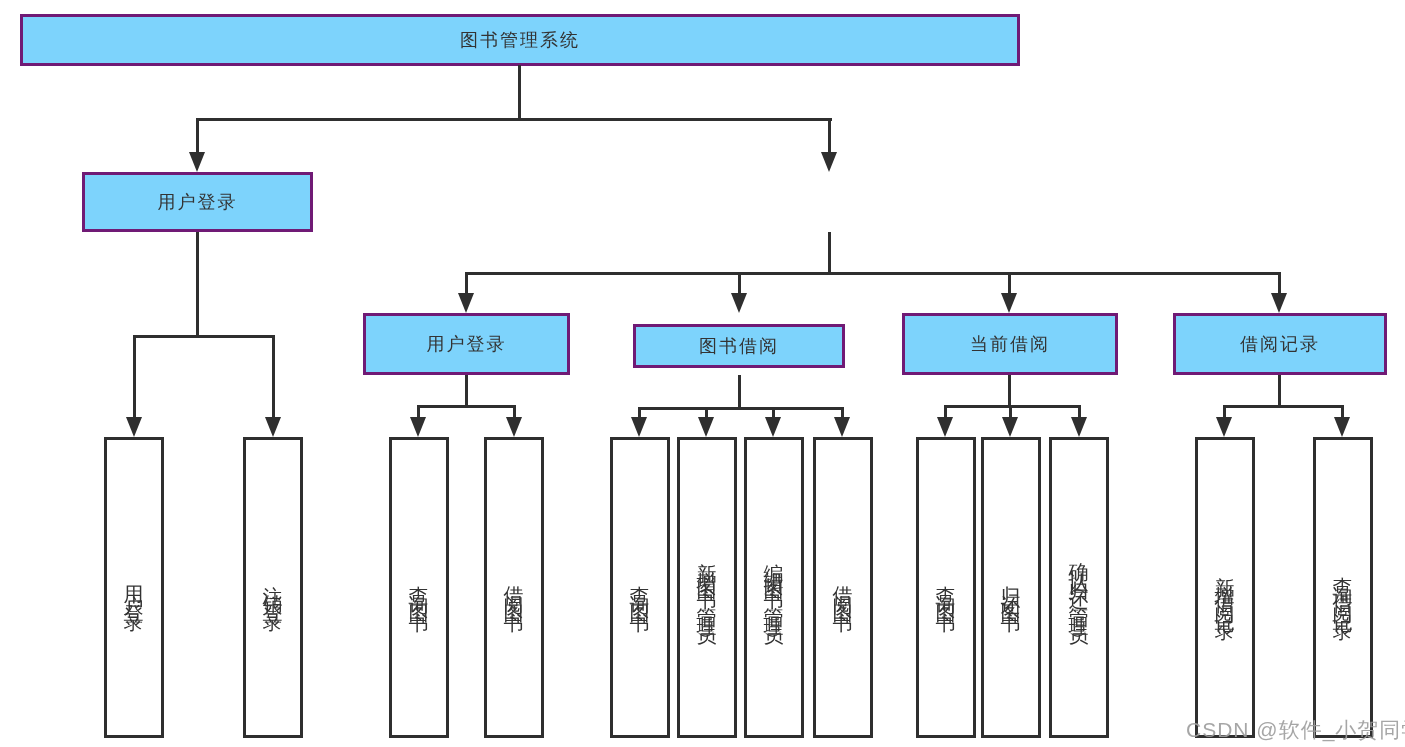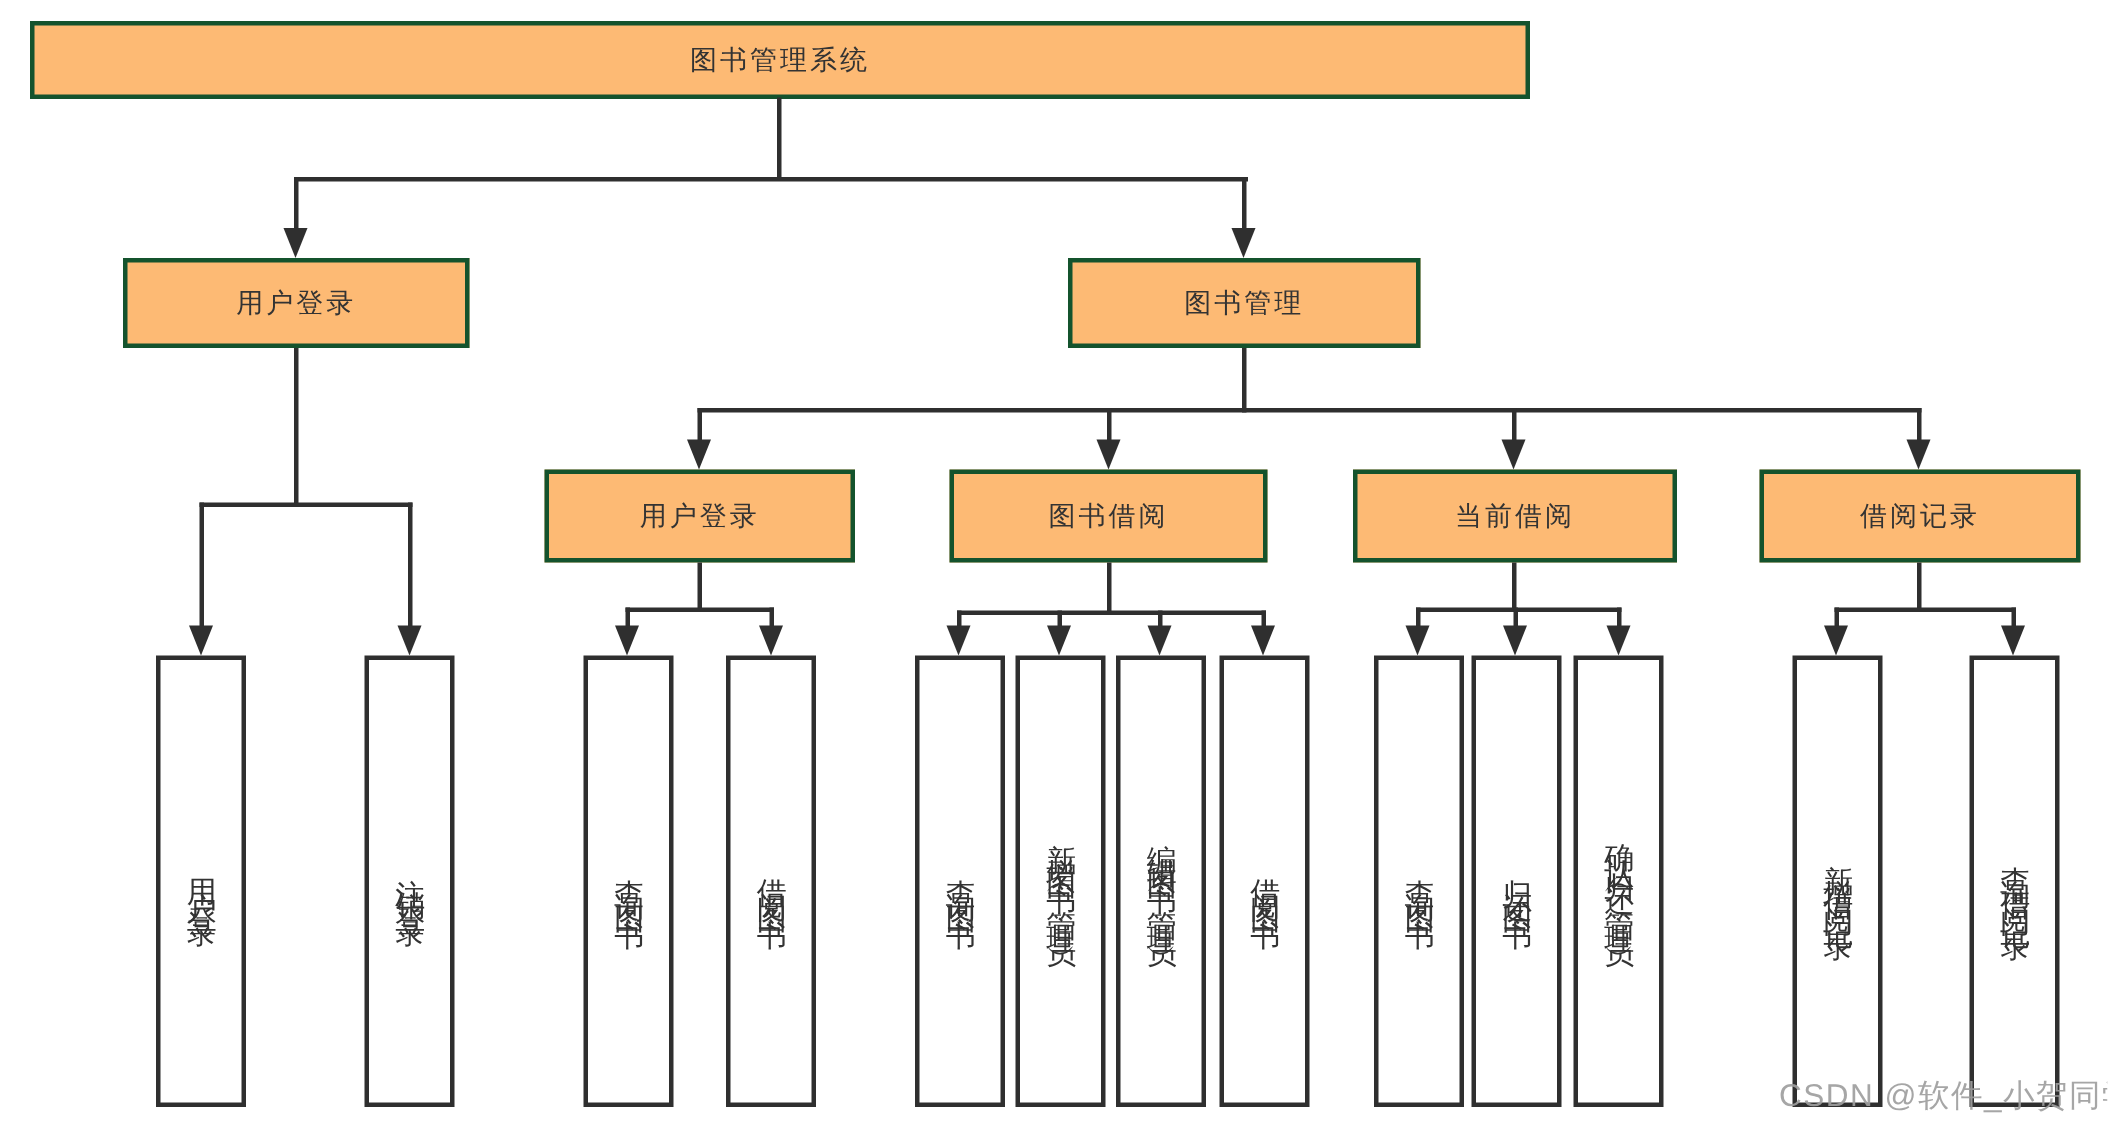--- a/index.html
+++ b/index.html
@@ -1,21 +1,21 @@
 <!DOCTYPE html>
 <html lang="zh"><head>
 <meta charset="utf-8">
 <style>
   html,body{margin:0;padding:0;background:#ffffff;}
   #stage{
     position:relative;width:1405px;height:747px;background:#ffffff;overflow:hidden;
     font-family:"Liberation Sans","DejaVu Sans",sans-serif;color:#333;
   }
   .box{
-    position:absolute;box-sizing:border-box;border:3px solid #14532d;background:#fdba74;
+    position:absolute;box-sizing:border-box;border:3px solid #701a75;background:#7dd3fc;
     display:flex;align-items:center;justify-content:center;
   }
   .box .label{font-size:18px;letter-spacing:2px;color:#333;white-space:nowrap;}
   .vbox{
     position:absolute;box-sizing:border-box;border:3px solid #2f2f2f;background:#fff;
     top:437px;height:301px;display:flex;align-items:center;justify-content:center;
   }
   .vtext{
     writing-mode:vertical-rl;text-orientation:mixed;
     font-size:20px;letter-spacing:9px;line-height:1;color:#333;white-space:nowrap;
@@ -37,28 +37,25 @@
 
 <div id="stage">
 
   <div class="box" style="left:20px;top:14px;width:1000px;height:52px">
     <span class="label">图书管理系统</span>
   </div>
 
   <div class="box" style="left:82px;top:172px;width:231px;height:60px">
     <span class="label">用户登录</span>
   </div>
-  <div class="box" style="left:712px;top:172px;width:235px;height:60px">
-    <span class="label">图书管理</span>
-  </div>
 
   <div class="box" style="left:363px;top:313px;width:207px;height:62px">
     <span class="label">用户登录</span>
   </div>
-  <div class="box" style="left:633px;top:313px;width:212px;height:62px">
+  <div class="box" style="left:633px;top:324px;width:212px;height:44px">
     <span class="label">图书借阅</span>
   </div>
   <div class="box" style="left:1173px;top:313px;width:214px;height:62px">
     <span class="label">借阅记录</span>
   </div>
   <div class="box" style="left:902px;top:313px;width:216px;height:62px">
     <span class="label">当前借阅</span>
   </div>
 
   <div class="vbox" style="left:104px;width:60px">

